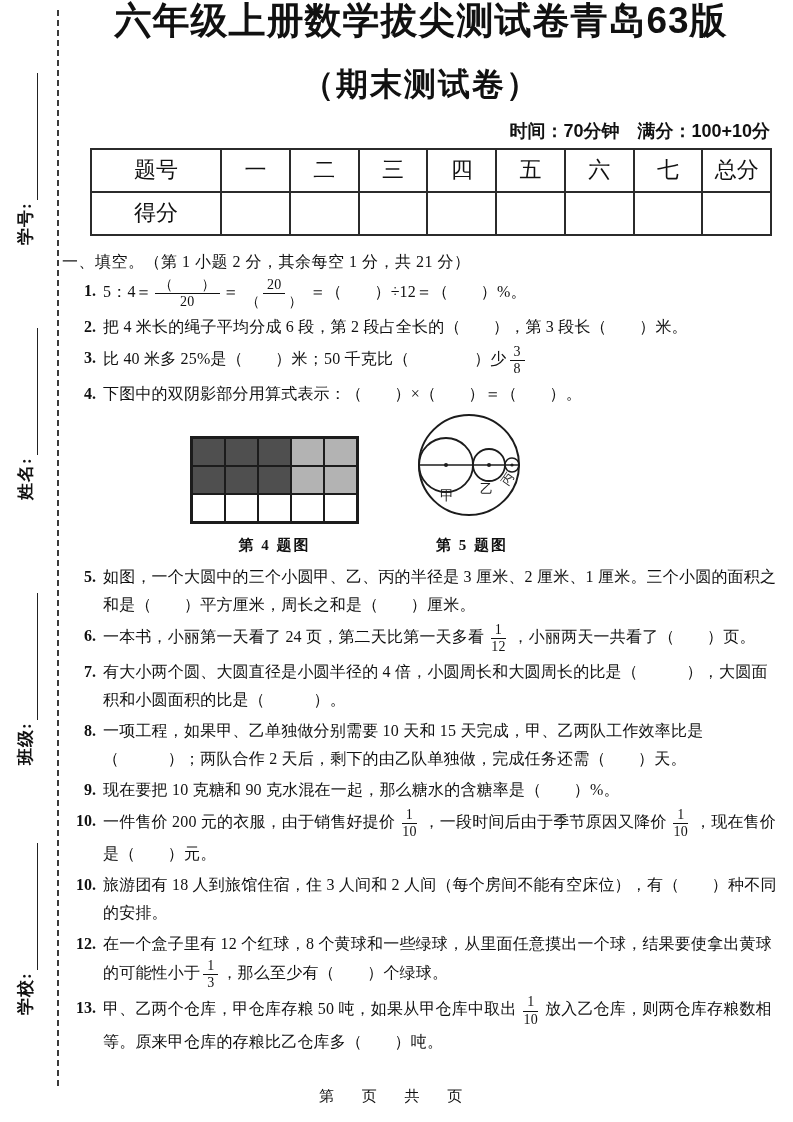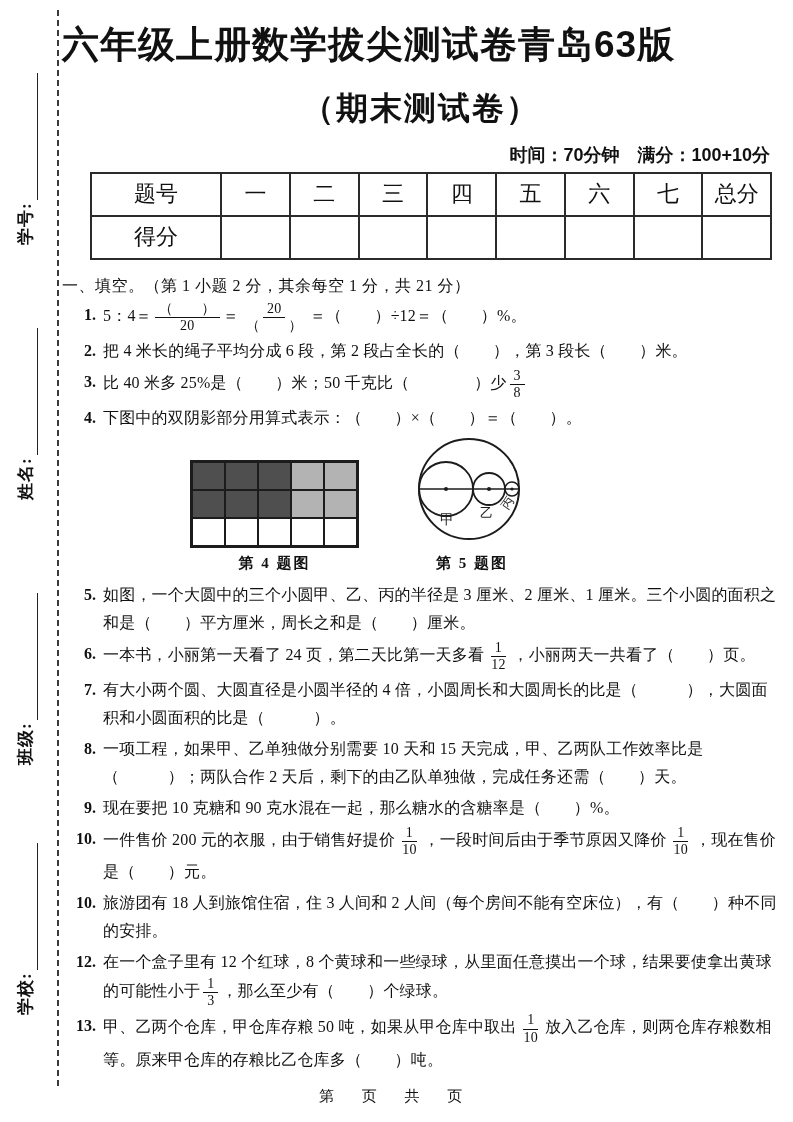--- a/index.html
+++ b/index.html
@@ -22,21 +22,21 @@
   .side-field:nth-child(4){top:1015px;}
   .side-label{white-space:nowrap;line-height:24px;}
   .blank-line{flex:1;border-bottom:1.5px solid #222;height:20px;margin-left:2px;}
   .dashed-line{
     position:absolute;left:57px;top:10px;height:1076px;width:0;
     border-left:2px dashed #3a3a3a;
   }
   
   .main{position:absolute;left:62px;top:0;width:718px;}
   .title{
-    margin-top:24px;font-family:"Liberation Sans","DejaVu Sans",sans-serif;
+    text-align:center;font-family:"Liberation Sans","DejaVu Sans",sans-serif;
     font-weight:bold;font-size:37px;letter-spacing:1px;line-height:1.15;
   }
   .subtitle{
     margin-top:20px;text-align:center;font-family:"Liberation Sans","DejaVu Sans",sans-serif;
     font-weight:bold;font-size:32px;letter-spacing:2px;
   }
   .meta{
     margin-top:12px;text-align:right;padding-right:10px;
     font-family:"Liberation Sans","DejaVu Sans",sans-serif;
     font-weight:bold;font-size:18px;
@@ -63,21 +63,21 @@
   .frac .fn{border-bottom:1.5px solid #111;padding:0 4px;}
   .frac .fd{padding:0 4px;}
   
   .figures{display:flex;align-items:flex-end;margin:6px 0 8px 128px;gap:55px;}
   .fig{display:flex;flex-direction:column;align-items:center;}
   .grid4{
     display:grid;grid-template-columns:repeat(5,33px);grid-auto-rows:28px;
     border:2.5px solid #1c1c1c;
   }
   .gcell{border:1.8px solid #1c1c1c;}
-  .fig-caption{margin-top:6px;font-size:15px;font-weight:bold;letter-spacing:2px;}
+  .fig-caption{margin-top:12px;font-size:15px;font-weight:bold;letter-spacing:2px;}
   
   .footer{
     position:absolute;bottom:16px;left:0;width:793px;text-align:center;
     font-size:15px;letter-spacing:12px;
   }
 </style>
 </head>
 <body>
 
 <div class="sidebar">

